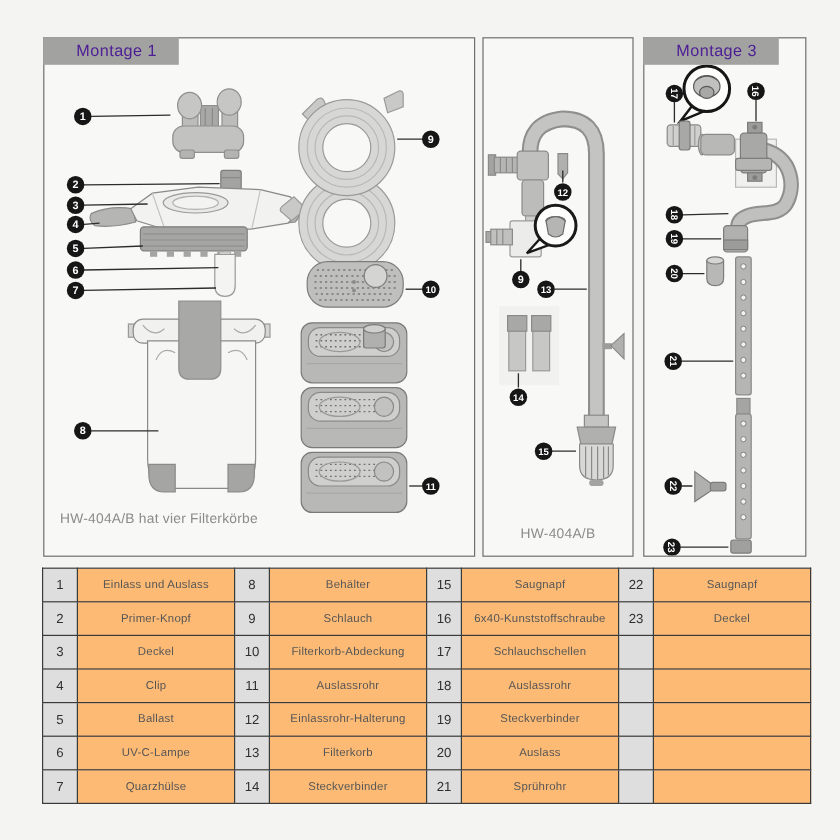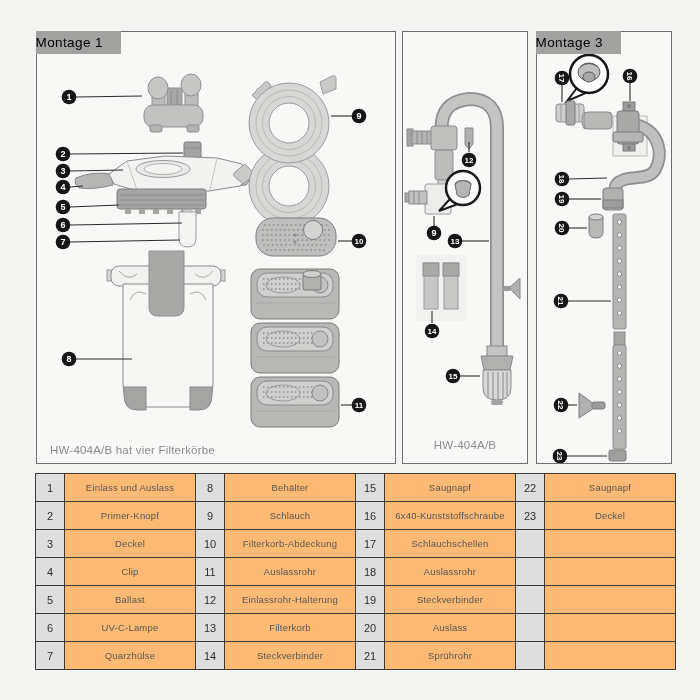--- a/index.html
+++ b/index.html
@@ -3,25 +3,25 @@
 <meta charset="utf-8">
 <style>
   html,body{margin:0;padding:0;}
   body{font-family:"Liberation Sans", sans-serif;}
   #page{position:relative;width:700px;height:700px;background:#f4f4f3;overflow:hidden;}
   .panel{position:absolute;background:#f8f8f7;border:1.5px solid #6e6e6e;}
   #panel1{left:36px;top:31px;width:358px;height:431px;}
   #panel2{left:402px;top:31px;width:124px;height:431px;}
   #panel3{left:536px;top:31px;width:134px;height:431px;}
   .tab{position:absolute;top:-1.5px;left:-1.5px;height:23px;line-height:23px;
-       background:#a2a2a1;color:#000000;font-size:13.5px;letter-spacing:.4px;
-       padding:0 18px 0 0;white-space:nowrap;}
+       background:#a2a2a1;color:#4c1d95;font-size:13.5px;letter-spacing:.4px;
+       padding:0 18px 0 28px;white-space:nowrap;}
   .art{position:absolute;left:0;top:0;width:100%;height:100%;}
   .caption{position:absolute;color:#8b8b8b;font-size:11.5px;letter-spacing:.2px;}
-  #caption1{left:13px;bottom:7px;}
+  #caption1{left:13px;bottom:24px;}
   #caption2{left:0;right:0;bottom:12px;text-align:center;}
   #parts-table{position:absolute;left:35px;top:473px;border-collapse:collapse;}
   #parts-table td{border:1.6px solid #3a3a3a;height:27px;padding:0;text-align:center;vertical-align:middle;}
   #parts-table td.num{width:28px;background:#dedede;font-size:11px;color:#2f2f2f;}
   #parts-table td.lbl{width:130px;background:#fdba74;font-size:9.5px;color:#565656;letter-spacing:.2px;}
 </style>
 </head>
 <body>
 
 <div id="page">

